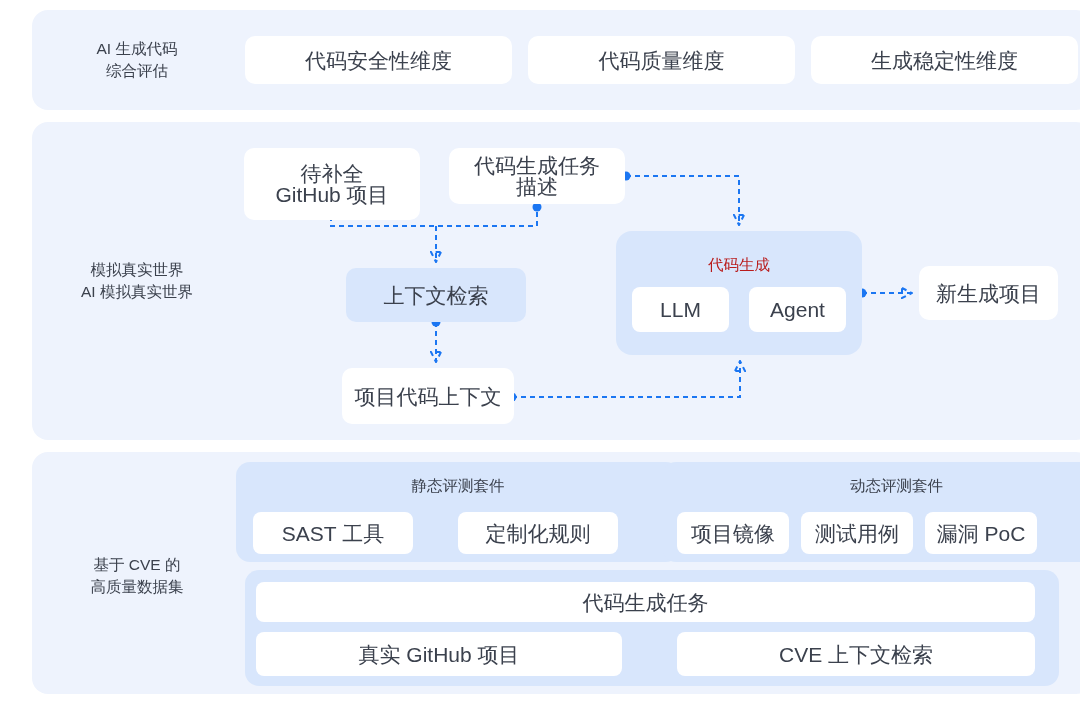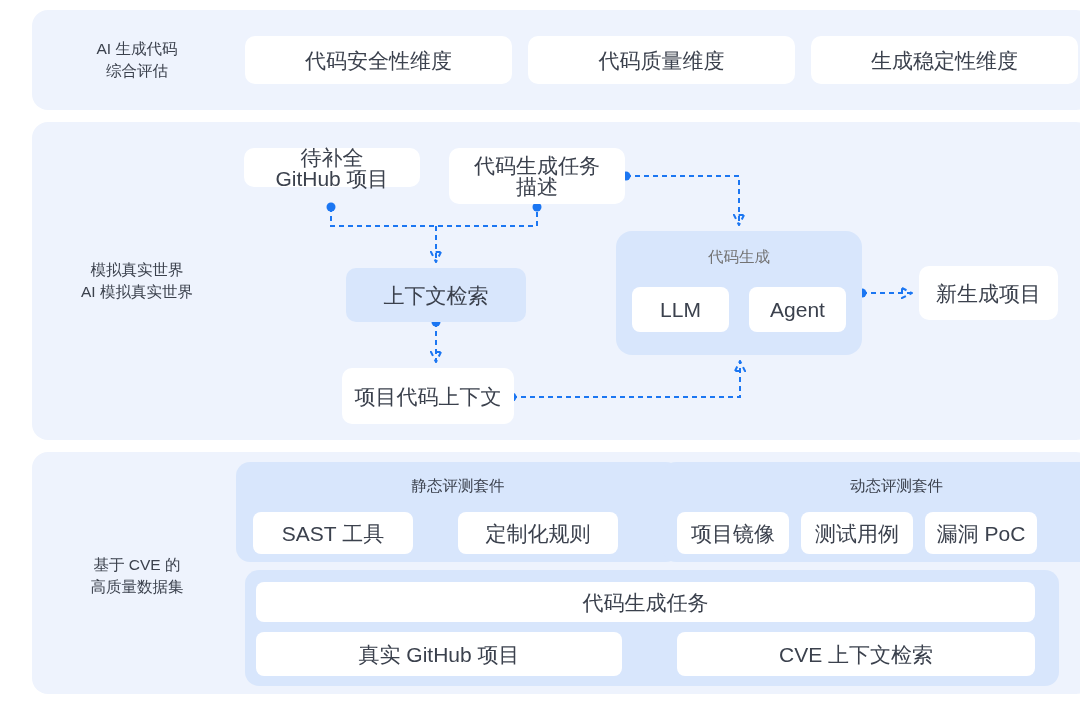--- a/index.html
+++ b/index.html
@@ -58,37 +58,37 @@
     top: 26px;
     width: 833px;
     height: 48px;
     display: flex;
     gap: 16px;
   }
   .dim-row .pill { flex: 1; }
 
   
   .node { position: absolute; }
-  #n-incomplete { left: 212px; top: 26px;  width: 176px; height: 39px; text-align: right; }
+  #n-incomplete { left: 212px; top: 26px;  width: 176px; height: 72px; text-align: right; }
   #n-task       { left: 417px; top: 26px;  width: 176px; height: 56px; }
   #n-retrieval  { left: 314px; top: 146px; width: 180px; height: 54px; background: #d8e6fc; }
   #n-projctx    { left: 310px; top: 246px; width: 172px; height: 56px; }
   #n-newproj    { left: 887px; top: 144px; width: 139px; height: 54px; }
 
   #grp-codegen {
     position: absolute;
     left: 584px; top: 109px; width: 246px; height: 124px;
     background: #d8e6fc;
     border-radius: 16px;
   }
   #grp-codegen .grp-title {
-    padding-top: 16px;
+    padding-top: 24px;
     text-align: center;
     font-size: 15.5px;
-    color: #737373;
+    color: #b91c1c;
   }
   #grp-codegen .grp-row {
     position: absolute;
     left: 16px; right: 16px; top: 56px; height: 45px;
     display: flex;
     gap: 20px;
   }
   #grp-codegen .grp-row .pill { flex: 1; border-radius: 8px; }
 
   .connectors {

